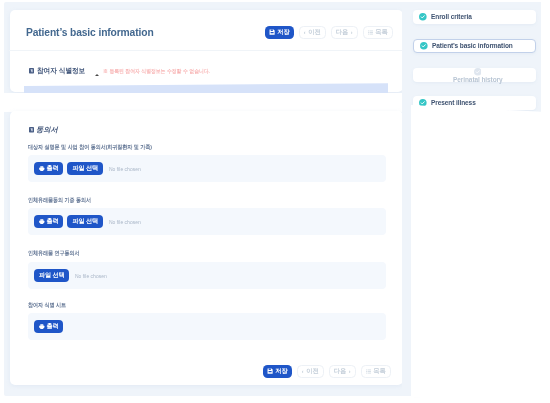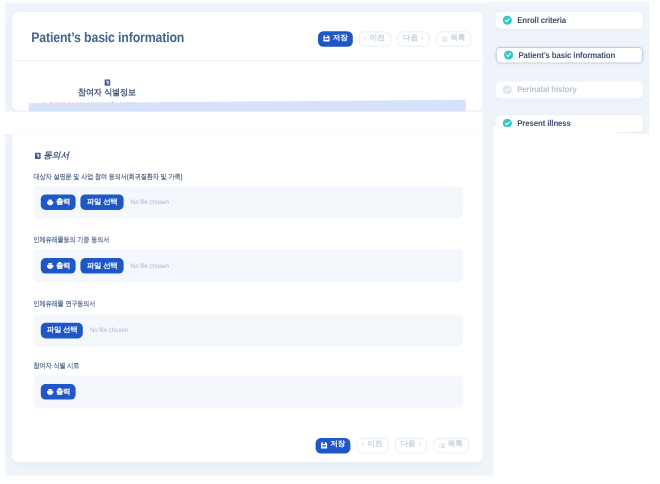--- a/index.html
+++ b/index.html
@@ -15,21 +15,21 @@
   #card-top{left:10px;top:10px;width:393px;height:82px;}
   .title{position:absolute;left:26px;top:26px;font-size:11.5px;font-weight:700;
          color:#43688f;letter-spacing:-.15px;transform:scaleX(.895);transform-origin:0 0;}
   .toolbar{position:absolute;display:flex;align-items:center;gap:5px;}
   .btn{height:13px;border-radius:4.5px;display:inline-flex;align-items:center;justify-content:center;
        font-size:6.3px;line-height:1;padding:0 4px;white-space:nowrap;box-sizing:border-box;}
   .btn.primary{background:#1f56c8;color:#fff;font-weight:700;gap:2px;}
   .btn.ghost{background:#fff;color:#c3ced9;border:.6px solid #edf1f6;font-weight:600;gap:2.5px;}
   .btn .chev{font-size:5.5px;}
   .hr{position:absolute;left:0;right:0;height:1px;background:#f0f4f8;}
-  .sechead{position:absolute;display:flex;align-items:center;flex-direction:column;}
+  .sechead{position:absolute;display:flex;align-items:center;}
   .sec-icon{width:5px;height:5.6px;margin-right:1.5px;position:relative;flex:none;display:block;}
   .sec-icon.hdr{margin-right:2.8px;}
   
   .sec-label{font-size:7.2px;font-weight:700;color:#44587c;letter-spacing:-.1px;word-spacing:.3px;
      display:inline-block;transform:scaleX(.93);transform-origin:0 50%;white-space:nowrap;}
   .caret{margin-left:6px;width:0;height:0;border-left:2.2px solid transparent;border-right:2.2px solid transparent;
      border-bottom:2.6px solid #4a4a4a;position:relative;top:3.5px;font-size:0;}
   .warn{margin-left:4.5px;color:#f8b4b4;font-size:5.4px;font-weight:600;letter-spacing:-.05px;word-spacing:.3px;
      display:inline-block;transform:scaleX(.9);transform-origin:0 50%;white-space:nowrap;}
 
@@ -234,21 +234,21 @@
       </svg>
     <span class="nav-label">Enroll criteria</span>
   </div>
   <div class="navitem active" style="top:39px;">
     <svg class="ck" viewBox="0 0 20 20">
         <circle cx="10" cy="10" r="10" fill="#35c6c6"></circle>
         <path d="M5.8 10.2l2.7 2.8 5.7-5.9" fill="none" stroke="#fff" stroke-width="2.4" stroke-linecap="round" stroke-linejoin="round"></path>
       </svg>
     <span class="nav-label">Patient’s basic information</span>
   </div>
-  <div class="navitem dim" style="top:68px;">
+  <div class="navitem dim" style="top:68px;flex-direction:column;">
     <svg class="ck" viewBox="0 0 20 20">
         <circle cx="10" cy="10" r="10" fill="#dfe6ef"></circle>
         <path d="M5.8 10.2l2.7 2.8 5.7-5.9" fill="none" stroke="#fafbfd" stroke-width="2.4" stroke-linecap="round" stroke-linejoin="round"></path>
       </svg>
     <span class="nav-label">Perinatal history</span>
   </div>
   <div class="navitem" style="top:96px;">
     <svg class="ck" viewBox="0 0 20 20">
         <circle cx="10" cy="10" r="10" fill="#35c6c6"></circle>
         <path d="M5.8 10.2l2.7 2.8 5.7-5.9" fill="none" stroke="#fff" stroke-width="2.4" stroke-linecap="round" stroke-linejoin="round"></path>

